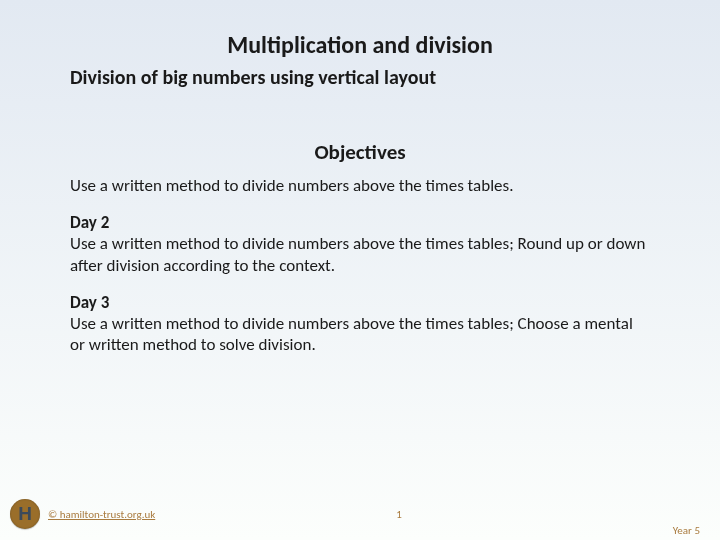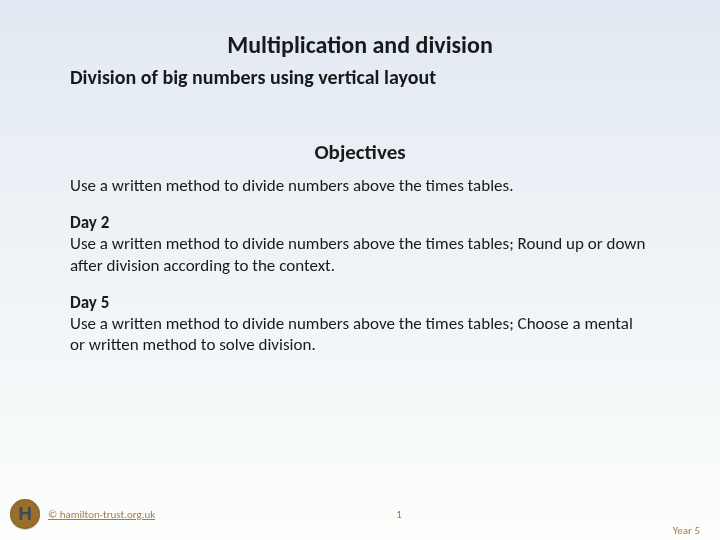--- a/index.html
+++ b/index.html
@@ -102,21 +102,21 @@
   <div class="day-block">
     <div class="day-text">Use a written method to divide numbers above the times tables.</div>
   </div>
 
   <div class="day-block">
     <div class="day-label">Day 2</div>
     <div class="day-text">Use a written method to divide numbers above the times tables; Round up or down after division according to the context.</div>
   </div>
 
   <div class="day-block">
-    <div class="day-label">Day 5</div>
+    <div class="day-label">Day 3</div>
     <div class="day-text">Use a written method to divide numbers above the times tables; Choose a mental or written method to solve division.</div>
   </div>
 </div>
 
 <div class="footer">
   <div class="logo">
     <span class="logo-letter">H</span>
   </div>
   <span class="copyright">© hamilton-trust.org.uk</span>
   <span class="spacer"></span>

